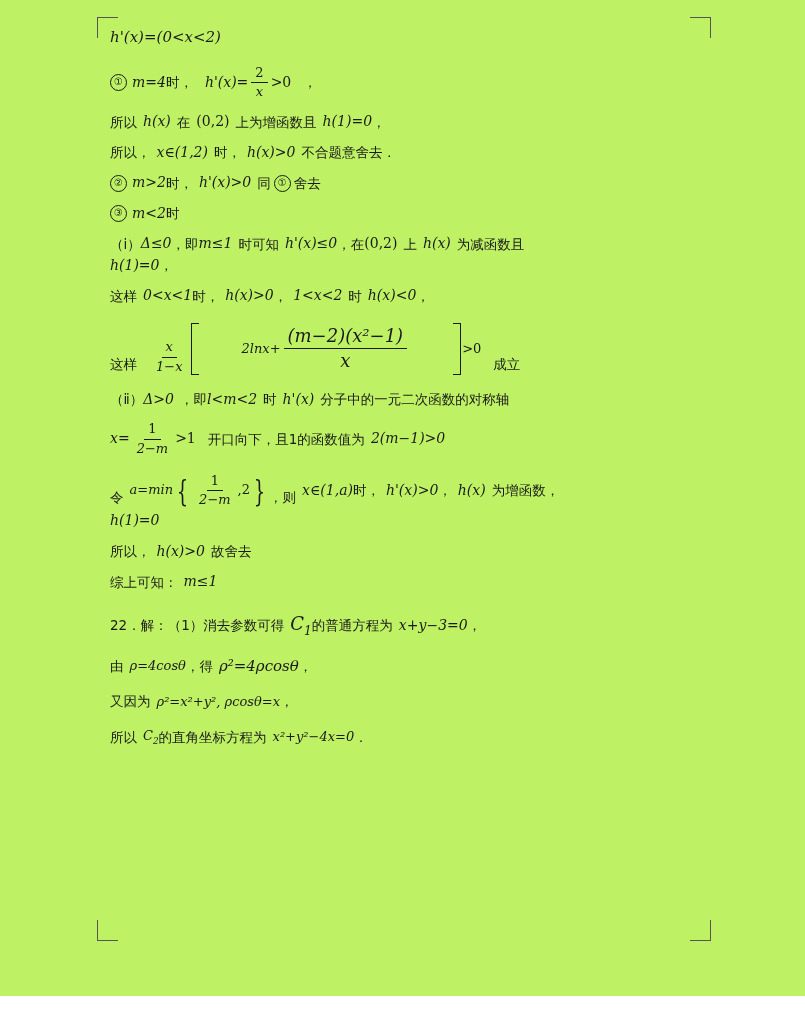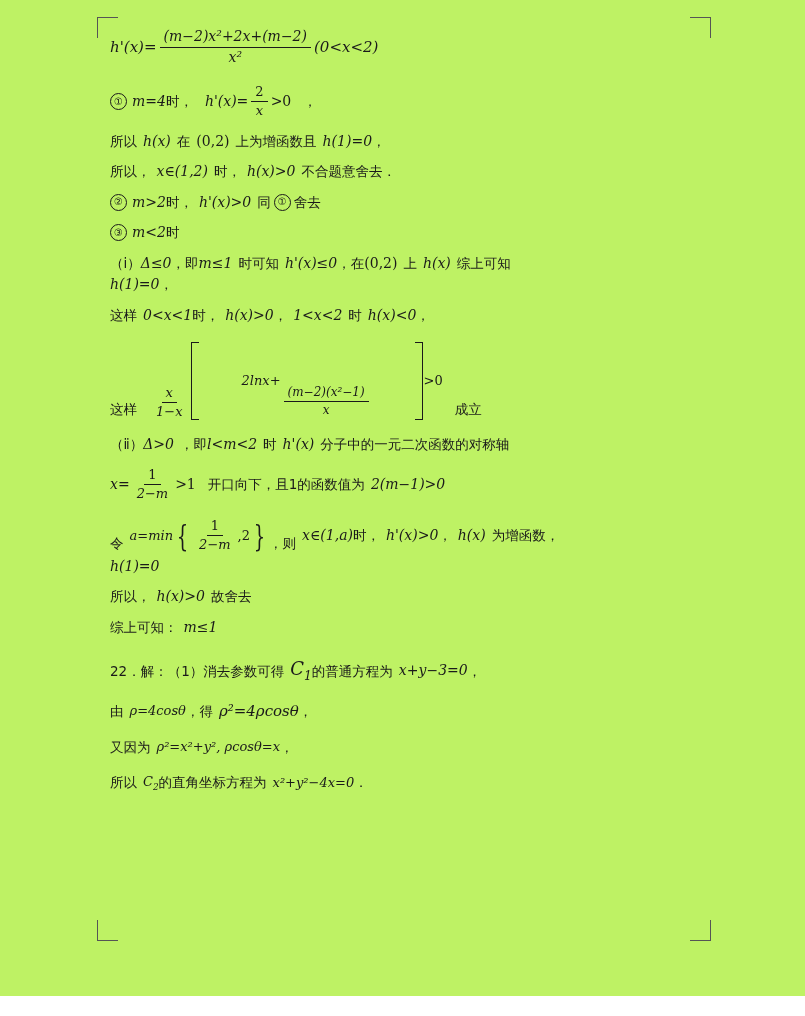--- a/index.html
+++ b/index.html
@@ -127,24 +127,20 @@
 
   <div class="crop tl"></div>
   <div class="crop tr"></div>
   <div class="crop bl"></div>
   <div class="crop br"></div>
 
   <div class="content">
 
     <div class="line" style="margin-bottom:18px;">
       <span class="mi" style="font-size:15px;">h'(x)=</span>
-      <span class="frac" style="font-size:14px;">
-        <span class="num mi">(m−2)x²+2x+(m−2)</span>
-        <span class="den mi">x²</span>
-      </span>
       <span class="mi" style="font-size:15px;">(0&lt;x&lt;2)</span>
     </div>
 
     <div class="line">
       <span class="circnum">①</span>
       <span class="mi">m=4</span>
       <span class="cn">时，</span>
       <span class="sp2"></span>
       <span class="mi">h'(x)=</span>
       <span class="frac" style="font-size:13px;">
@@ -210,21 +206,21 @@
       <span class="cn">时可知</span>
       <span class="sp"></span>
       <span class="mi">h'(x)≤0</span>
       <span class="cn">，在</span>
       <span class="mt">(0,2)</span>
       <span class="sp"></span>
       <span class="cn">上</span>
       <span class="sp"></span>
       <span class="mi">h(x)</span>
       <span class="sp"></span>
-      <span class="cn">综上可知</span>
+      <span class="cn">为减函数且</span>
     </div>
     <div class="line">
       <span class="mi">h(1)=0</span>
       <span class="cn">，</span>
     </div>
 
     <div class="line" style="margin-bottom:18px;">
       <span class="cn">这样</span>
       <span class="sp"></span>
       <span class="mi">0&lt;x&lt;1</span>
@@ -245,21 +241,21 @@
       <span class="cn" style="align-self:flex-end; margin-bottom:2px;">这样</span>
       <span class="sp2"></span>
       <span class="frac" style="font-size:13px;">
         <span class="num mi">x</span>
         <span class="den mi">1−x</span>
       </span>
       <span class="bigbr">
         <span class="bk l"></span>
         <span class="bk-in">
           <span class="mi" style="font-size:13px;">2lnx+</span>
-          <span class="frac" style="font-size:12px;margin-top:41px;">
+          <span class="frac" style="font-size:18px;">
             <span class="num mi">(m−2)(x²−1)</span>
             <span class="den mi">x</span>
           </span>
         </span>
         <span class="bk r"></span>
       </span>
       <span class="mt" style="align-self:center; font-size:13px;">&gt;0</span>
       <span class="sp2"></span>
       <span class="cn" style="align-self:flex-end; margin-bottom:2px;">成立</span>
     </div>

